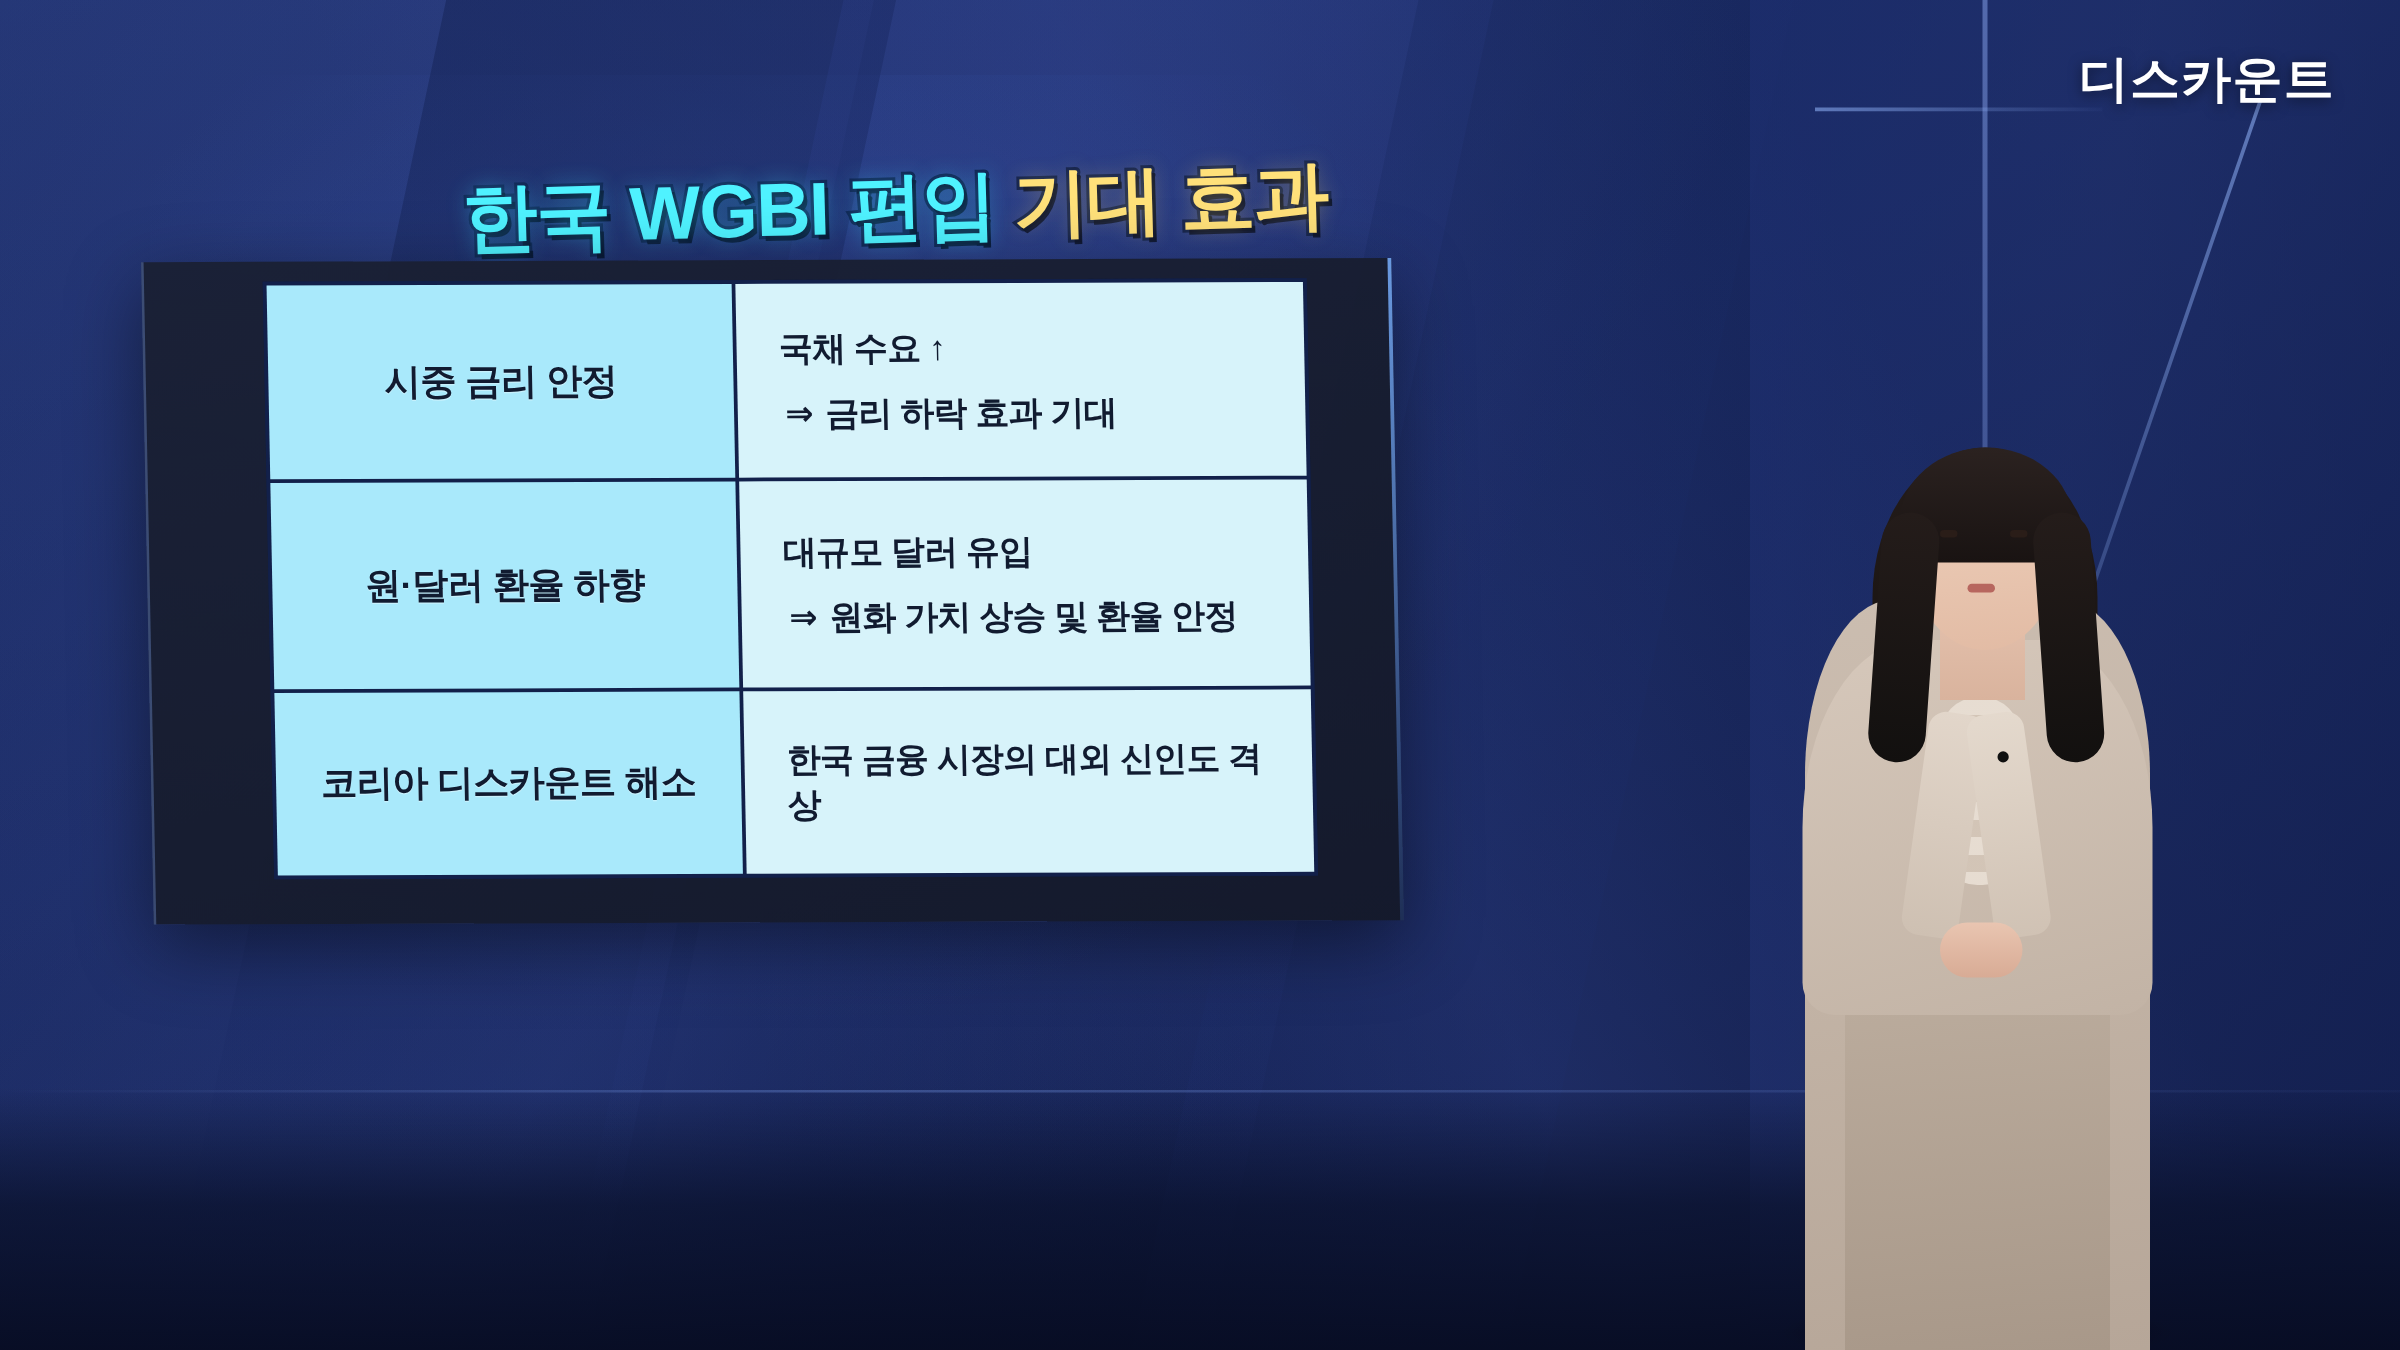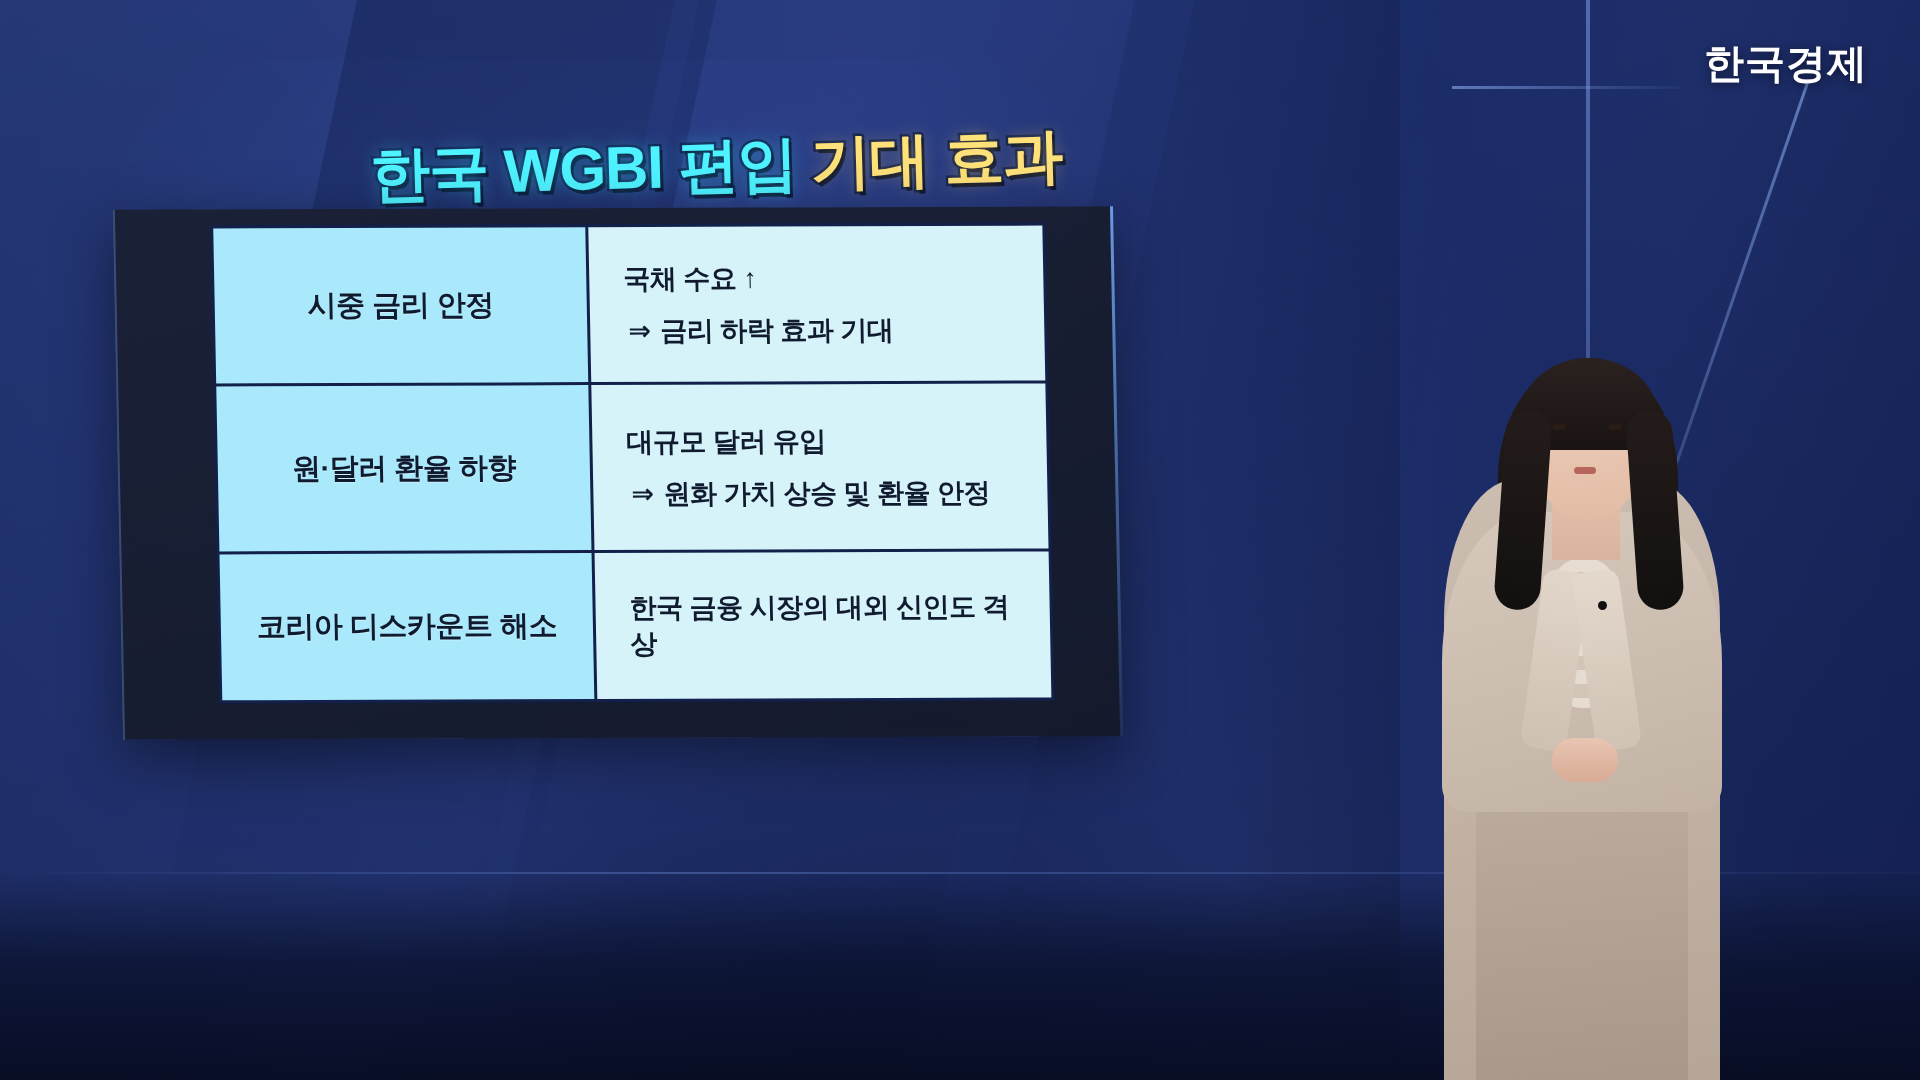--- a/index.html
+++ b/index.html
@@ -247,21 +247,21 @@
   <div class="panel bg-diag-b"></div>
   <div class="panel bg-diag-c"></div>
   <div class="panel bg-diag-d"></div>
   <div class="panel bg-right-wall"></div>
   <div class="panel bg-right-bevel"></div>
   <div class="panel bg-right-slash"></div>
   <div class="panel bg-right-slash2"></div>
   <div class="panel bg-floor"></div>
   <div class="panel bg-floor-line"></div>
 
-  <div id="logo">한국경제</div>
+  <div id="logo">디스카운트</div>
 
   <div id="title-wrap">
     <span class="title-seg title-cyan">한국 WGBI 편입</span><span class="title-gap"></span><span class="title-seg title-yellow">기대 효과</span>
   </div>
 
   <div id="board">
     <div id="board-edge-r"></div>
 
     <div id="table">
 

